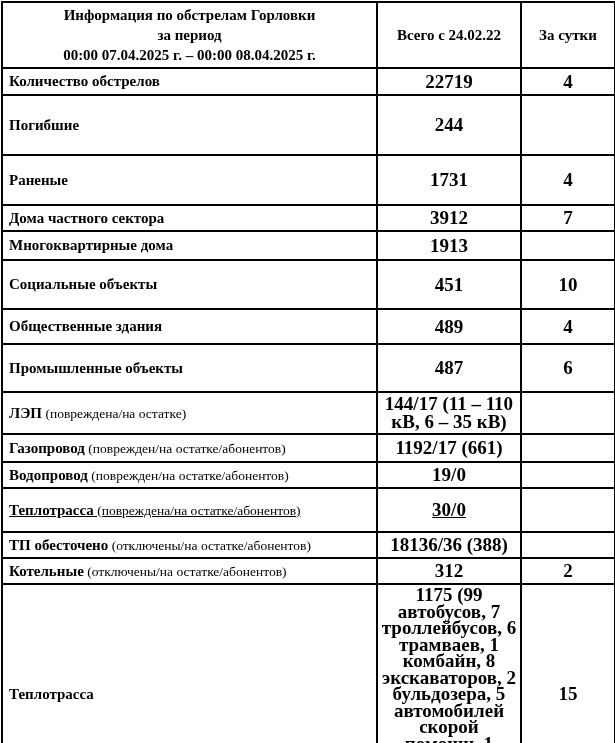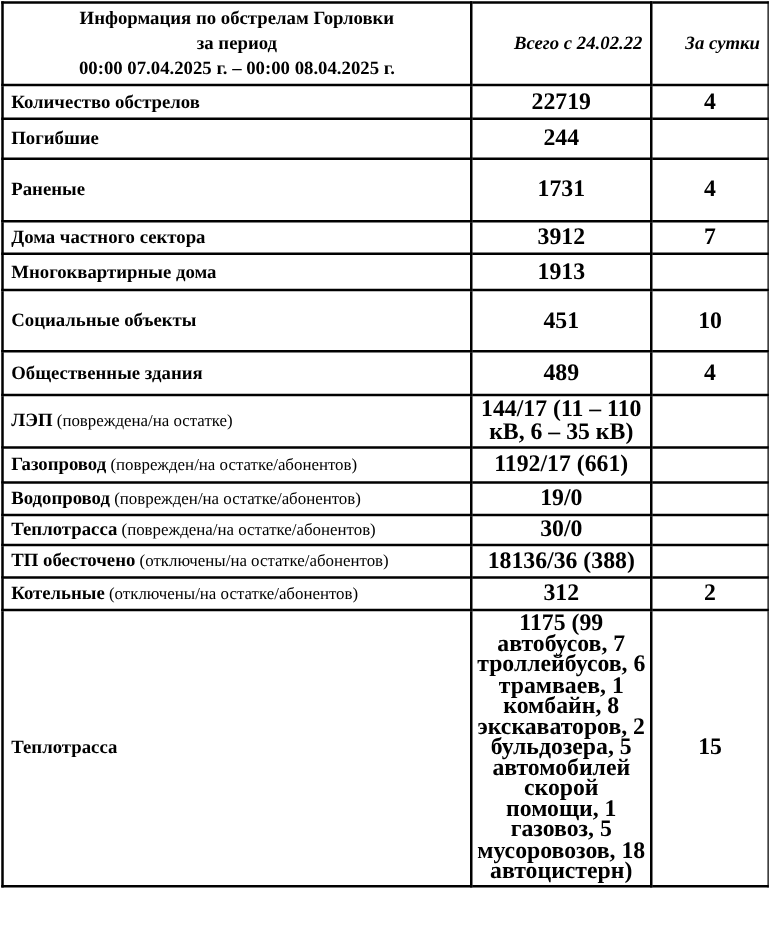--- a/index.html
+++ b/index.html
@@ -20,22 +20,21 @@
   th.hdr-title{
     font-weight:bold;
     font-size:15px;
     line-height:20px;
     text-align:center;
     white-space:pre-line;
   }
   th.hdr-col{
     font-weight:bold;
     font-size:15px;
-    text-align:right;
-    font-style:italic;
+    text-align:center;
   }
   td.label{
     text-align:left;
     font-weight:bold;
     font-size:15px;
     line-height:18px;
   }
   td.label .note{
     font-weight:normal;
     font-size:13.5px;
@@ -44,31 +43,31 @@
     text-align:center;
     font-weight:bold;
     font-size:19px;
     line-height:18px;
     padding:2px 3px;
   }
   td.val.multiline{line-height:16.5px;}
   
   tr.hh {height:65px;}
   tr.r0 {height:27px;}
-  tr.r1 {height:32px;}
+  tr.r1 {height:60px;}
   tr.r2 {height:50px;}
   tr.r3 {height:26px;}
   tr.r4 {height:29px;}
   tr.r5 {height:49px;}
   tr.r6 {height:35px;}
   tr.r7 {height:48px;}
   tr.r8 {height:38px;}
   tr.r9 {height:28px;}
   tr.r10{height:26px;}
-  tr.r11{height:24px;}
+  tr.r11{height:44px;text-decoration:underline;}
   tr.r12{height:26px;}
   tr.r13{height:26px;}
   tr.r14{height:181px;}
 </style>
 </head>
 <body>
 
 <table class="report">
   <colgroup>
     <col style="width:375px">
@@ -112,20 +111,25 @@
   <tr class="r5">
     <td class="label"><span>Социальные объекты</span><span class="note"></span></td>
     <td class="val">451</td>
     <td class="val">10</td>
   </tr>
   <tr class="r6">
     <td class="label"><span>Общественные здания</span><span class="note"></span></td>
     <td class="val">489</td>
     <td class="val">4</td>
   </tr>
+  <tr class="r7">
+    <td class="label"><span>Промышленные объекты</span><span class="note"></span></td>
+    <td class="val">487</td>
+    <td class="val">6</td>
+  </tr>
   <tr class="r8">
     <td class="label"><span>ЛЭП</span><span class="note"> (повреждена/на остатке)</span></td>
     <td class="val">144/17 (11 – 110 кВ, 6 – 35 кВ)</td>
     <td class="val"></td>
   </tr>
   <tr class="r9">
     <td class="label"><span>Газопровод</span><span class="note"> (поврежден/на остатке/абонентов)</span></td>
     <td class="val">1192/17 (661)</td>
     <td class="val"></td>
   </tr>

